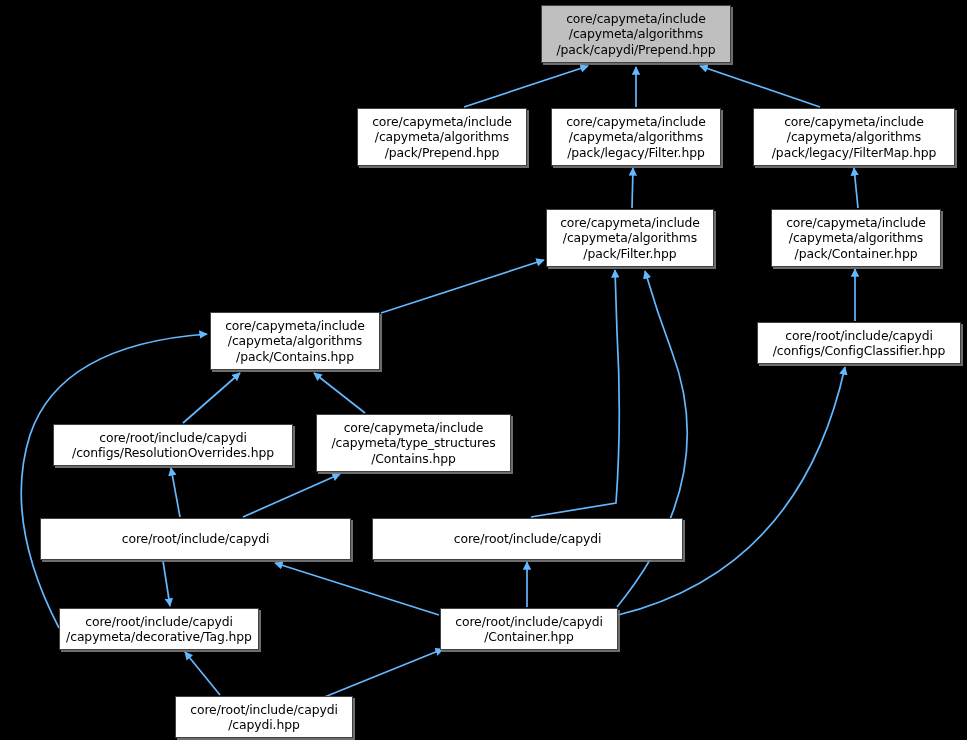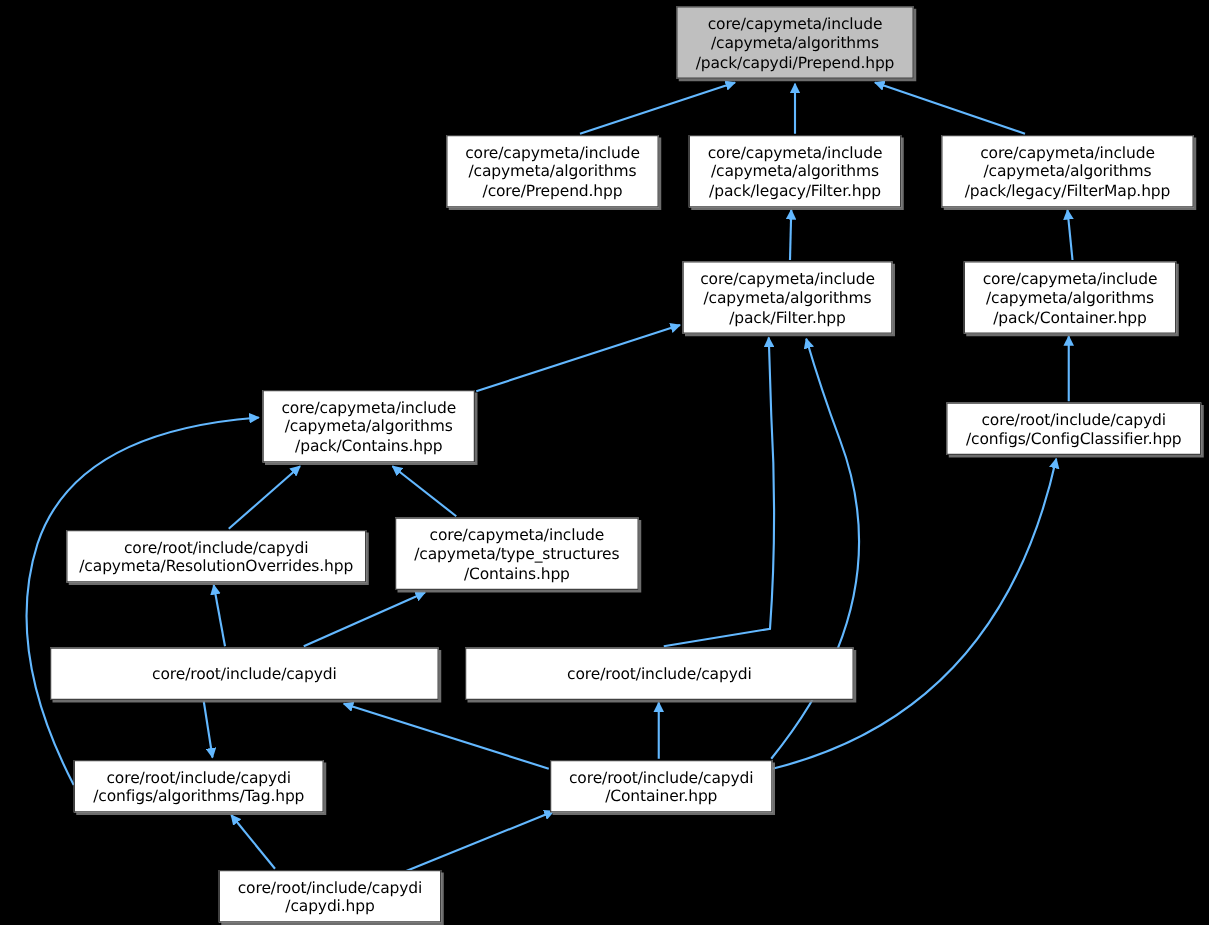--- a/index.html
+++ b/index.html
@@ -90,28 +90,28 @@
       <path d="M 527 607 L 527 562"></path>
       <path d="M 439 615 L 275 563"></path>
 
       <path d="M 322 698 L 443 649"></path>
 
       <path d="M 618 615 Q 800 570 845 367"></path>
     </g>
   </svg>
 
   <div class="node root" style="left: 541px; top: 5px; width: 190px; height: 58px;"><span class="line">core/capymeta/include</span><span class="line">/capymeta/algorithms</span><span class="line">/pack/capydi/Prepend.hpp</span></div>
-  <div class="node" style="left: 357px; top: 108px; width: 170px; height: 58px;"><span class="line">core/capymeta/include</span><span class="line">/capymeta/algorithms</span><span class="line">/core/Prepend.hpp</span></div>
+  <div class="node" style="left: 357px; top: 108px; width: 170px; height: 58px;"><span class="line">core/capymeta/include</span><span class="line">/capymeta/algorithms</span><span class="line">/pack/Prepend.hpp</span></div>
   <div class="node" style="left: 551px; top: 108px; width: 170px; height: 58px;"><span class="line">core/capymeta/include</span><span class="line">/capymeta/algorithms</span><span class="line">/pack/legacy/Filter.hpp</span></div>
   <div class="node" style="left: 753px; top: 108px; width: 202px; height: 58px;"><span class="line">core/capymeta/include</span><span class="line">/capymeta/algorithms</span><span class="line">/pack/legacy/FilterMap.hpp</span></div>
   <div class="node" style="left: 546px; top: 209px; width: 168px; height: 58px;"><span class="line">core/capymeta/include</span><span class="line">/capymeta/algorithms</span><span class="line">/pack/Filter.hpp</span></div>
   <div class="node" style="left: 771px; top: 209px; width: 170px; height: 58px;"><span class="line">core/capymeta/include</span><span class="line">/capymeta/algorithms</span><span class="line">/pack/Container.hpp</span></div>
   <div class="node" style="left: 757px; top: 322px; width: 204px; height: 42px;"><span class="line">core/root/include/capydi</span><span class="line">/configs/ConfigClassifier.hpp</span></div>
   <div class="node" style="left: 210px; top: 312px; width: 170px; height: 58px;"><span class="line">core/capymeta/include</span><span class="line">/capymeta/algorithms</span><span class="line">/pack/Contains.hpp</span></div>
-  <div class="node" style="left: 53px; top: 424px; width: 240px; height: 42px;"><span class="line">core/root/include/capydi</span><span class="line">/capymeta/ResolutionOverrides.hpp</span></div>
+  <div class="node" style="left: 53px; top: 424px; width: 240px; height: 42px;"><span class="line">core/root/include/capydi</span><span class="line">/configs/ResolutionOverrides.hpp</span></div>
   <div class="node" style="left: 316px; top: 414px; width: 195px; height: 58px;"><span class="line">core/capymeta/include</span><span class="line">/capymeta/type_structures</span><span class="line">/Contains.hpp</span></div>
   <div class="node" style="left: 40px; top: 518px; width: 311px; height: 42px;"><span class="line">core/root/include/capydi</span></div>
   <div class="node" style="left: 372px; top: 518px; width: 311px; height: 42px;"><span class="line">core/root/include/capydi</span></div>
-  <div class="node" style="left: 59px; top: 608px; width: 200px; height: 42px;"><span class="line">core/root/include/capydi</span><span class="line">/configs/algorithms/Tag.hpp</span></div>
+  <div class="node" style="left: 59px; top: 608px; width: 200px; height: 42px;"><span class="line">core/root/include/capydi</span><span class="line">/capymeta/decorative/Tag.hpp</span></div>
   <div class="node" style="left: 440px; top: 608px; width: 178px; height: 42px;"><span class="line">core/root/include/capydi</span><span class="line">/Container.hpp</span></div>
   <div class="node" style="left: 175px; top: 696px; width: 178px; height: 42px;"><span class="line">core/root/include/capydi</span><span class="line">/capydi.hpp</span></div>
 
 </div>
 
 </body></html>

